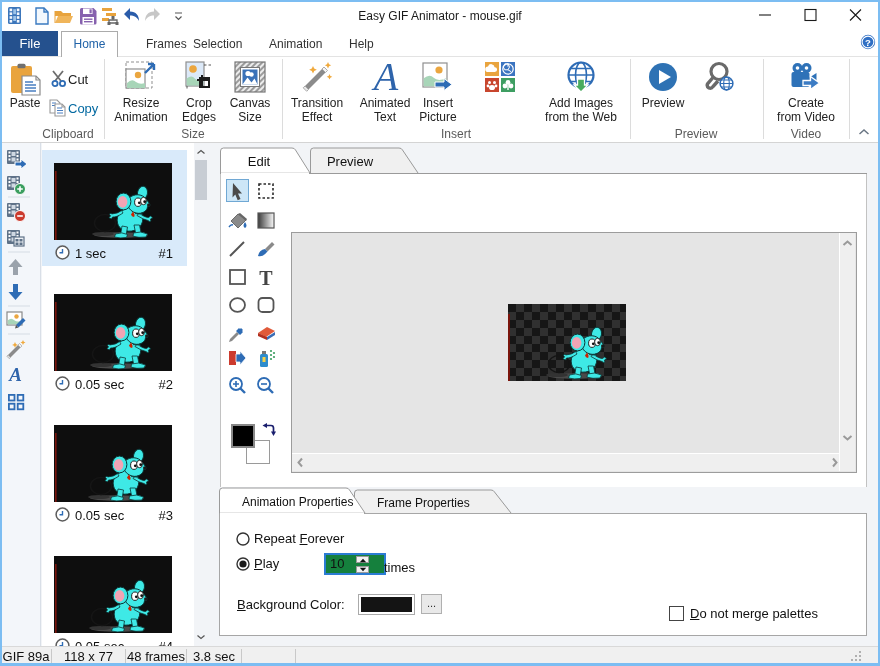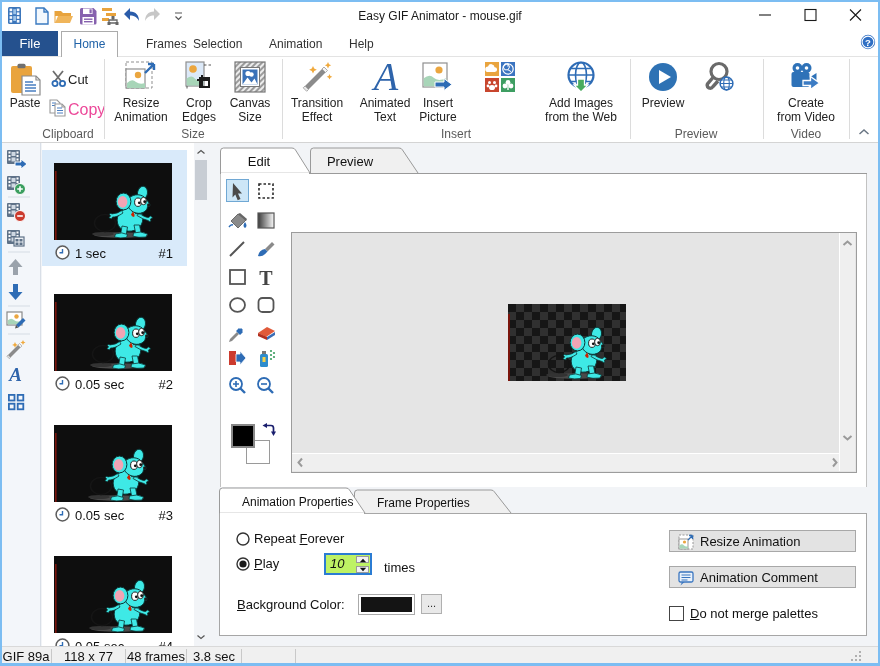--- a/index.html
+++ b/index.html
@@ -133,21 +133,21 @@
       <circle cx="11.5" cy="13.5" r="2.6" fill="none" stroke="#2e6cb5" stroke-width="1.8"></circle>
     </svg>
     <div class="abs" style="left:68px;top:15px;font-size:13px;color:#222;">Cut</div>
     <svg class="abs" style="left:49px;top:42px;" width="18" height="18" viewBox="0 0 18 18">
       <path d="M1 1 h7 l3 3 v10 h-10 z" fill="#fff" stroke="#9a9a9a" stroke-width="1.1"></path>
       <path d="M3 4 h4 M3 6.5 h5" stroke="#4a7fc1" stroke-width="1"></path>
       <path d="M6 5 h7 l3 3 v9 h-10 z" fill="#fff" stroke="#9a9a9a" stroke-width="1.1"></path>
       <path d="M13 5 v3 h3" fill="none" stroke="#9a9a9a" stroke-width="1.1"></path>
       <path d="M8 9 h5 M8 11.5 h6 M8 14 h6" stroke="#4a7fc1" stroke-width="1"></path>
     </svg>
-    <div class="abs" style="left:68px;top:44px;font-size:16px;color:#ec4899;">Copy</div>
+    <div class="abs" style="left:68px;top:44px;font-size:13px;color:#0369a1;">Copy</div>
     <div class="glabel" style="left:18px;width:100px;">Clipboard</div>
     <div class="gsep" style="left:104px;"></div>
 
     <svg class="abs icon32" style="left:125px;" viewBox="0 0 32 32">
       <rect x="1" y="1" width="26" height="26" fill="none" stroke="#8f8f8f" stroke-width="1" stroke-dasharray="3 2"></rect>
       <rect x="1" y="8" width="19" height="19" fill="#fff" stroke="#8f8f8f" stroke-width="1.2"></rect>
       <circle cx="13" cy="14" r="3.2" fill="#eba63f"></circle>
       <path d="M2 27 v-5 q5 -5 9 -1 q4 3 9 1 v5 z" fill="#a8d5b8"></path>
       <path d="M20 12 L29 3 M29 3 h-6 M29 3 v6" stroke="#2e6cb5" stroke-width="2.4" fill="none"></path>
     </svg>
@@ -583,57 +583,39 @@
     <div id="bpanel">
       <svg class="abs" style="left:16px;top:18px;" width="14" height="14" viewBox="0 0 14 14">
           <circle cx="7" cy="7" r="6" fill="#fff" stroke="#333" stroke-width="1.4"></circle>
         </svg>
       <div class="abs" style="left:34px;top:17px;font-size:13px;color:#111;">Repeat <span style="text-decoration:underline;">F</span>orever</div>
       <svg class="abs" style="left:16px;top:43px;" width="14" height="14" viewBox="0 0 14 14">
           <circle cx="7" cy="7" r="6" fill="#fff" stroke="#333" stroke-width="1.4"></circle>
           <circle cx="7" cy="7" r="3.6" fill="#1a1a1a"></circle>
         </svg>
       <div class="abs" style="left:34px;top:42px;font-size:13px;color:#111;"><span style="text-decoration:underline;">P</span>lay</div>
-      <div class="abs" style="left:104px;top:39px;width:48px;height:22px;background:#bef264;border:2px solid #2b7cd3;font-style:italic;">
+      <div class="abs" style="left:104px;top:39px;width:62px;height:22px;background:#15803d;border:2px solid #2b7cd3;">
         <div class="abs" style="left:4px;top:1px;font-size:13px;color:#111;">10</div>
         <div class="abs" style="left:30px;top:1px;width:13px;height:7px;background:#f2f2f2;border:1px solid #9a9a9a;">
           <svg class="abs" style="left:2px;top:0.5px;" width="8" height="5" viewBox="0 0 8 5">
               <path d="M0.8 4.2 L4 0.8 L7.2 4.2 z" fill="#111"></path>
             </svg>
         </div>
         <div class="abs" style="left:30px;top:11px;width:13px;height:7px;background:#f2f2f2;border:1px solid #9a9a9a;">
           <svg class="abs" style="left:2px;top:-0.5px;" width="8" height="5" viewBox="0 0 8 5">
               <path d="M0.8 0.8 L4 4.2 L7.2 0.8 z" fill="#111"></path>
             </svg>
         </div>
       </div>
       <div class="abs" style="left:164px;top:46px;font-size:13px;color:#111;">times</div>
       <div class="abs" style="left:17px;top:83px;font-size:13px;color:#111;"><span style="text-decoration:underline;">B</span>ackground Color:</div>
       <div class="abs" style="left:138px;top:80px;width:57px;height:21px;background:#fff;border:1px solid #aaa;padding:2px;">
           <div style="width:100%;height:100%;background:#141414;"></div>
         </div>
       <div class="abs" style="left:201px;top:80px;width:21px;height:20px;background:#e9e9e9;border:1px solid #b0b0b0;text-align:center;font-size:11px;color:#333;line-height:16px;">...</div>
-      <div class="btn" style="left:449px;top:16px;">
-        <svg class="abs" style="left:8px;top:3px;" width="16" height="16" viewBox="0 0 16 16">
-          <rect x="1" y="1" width="14" height="14" fill="#fff" stroke="#999" stroke-width="1" stroke-dasharray="2 1.5"></rect>
-          <rect x="1" y="5" width="9" height="10" fill="#fff" stroke="#999" stroke-width="1"></rect>
-          <circle cx="6.5" cy="8" r="1.6" fill="#eba63f"></circle>
-          <path d="M1.5 14.5 v-3 q2.5 -2.5 4.5 0 q2 1.8 4 0.5 v2.5 z" fill="#a8d5b8"></path>
-          <path d="M10 6 L14.5 1.5 M14.5 1.5 h-3.5 M14.5 1.5 v3.5" stroke="#2e6cb5" stroke-width="1.4" fill="none"></path>
-        </svg>
-        <div class="abs" style="left:30px;top:3px;">Resize Animation</div>
-      </div>
-      <div class="btn" style="left:449px;top:52px;">
-        <svg class="abs" style="left:8px;top:3px;" width="16" height="16" viewBox="0 0 16 16">
-          <rect x="1" y="2" width="14" height="10" rx="1.5" fill="#eaf2fb" stroke="#3a76c0" stroke-width="1.3"></rect>
-          <path d="M4 12 l-1.5 3.5 l4 -3.5 z" fill="#3a76c0"></path>
-          <path d="M3.5 5 h9 M3.5 7.5 h9 M3.5 10 h6" stroke="#3a76c0" stroke-width="1.1"></path>
-        </svg>
-        <div class="abs" style="left:30px;top:3px;">Animation Comment</div>
-      </div>
       <div class="abs" style="left:449px;top:92px;width:15px;height:15px;background:#fff;border:1px solid #444;"></div>
       <div class="abs" style="left:470px;top:92px;font-size:13px;color:#111;"><span style="text-decoration:underline;">D</span>o not merge palettes</div>
     </div>
   </div>
   <div id="statusbar">
     <div class="sitem" style="left:0;width:52px;">GIF 89a</div>
     <div class="ssep" style="left:51px;"></div>
     <div class="sitem" style="left:52px;width:73px;">118 x 77</div>
     <div class="ssep" style="left:125px;"></div>
     <div class="sitem" style="left:126px;width:60px;">48 frames</div>

